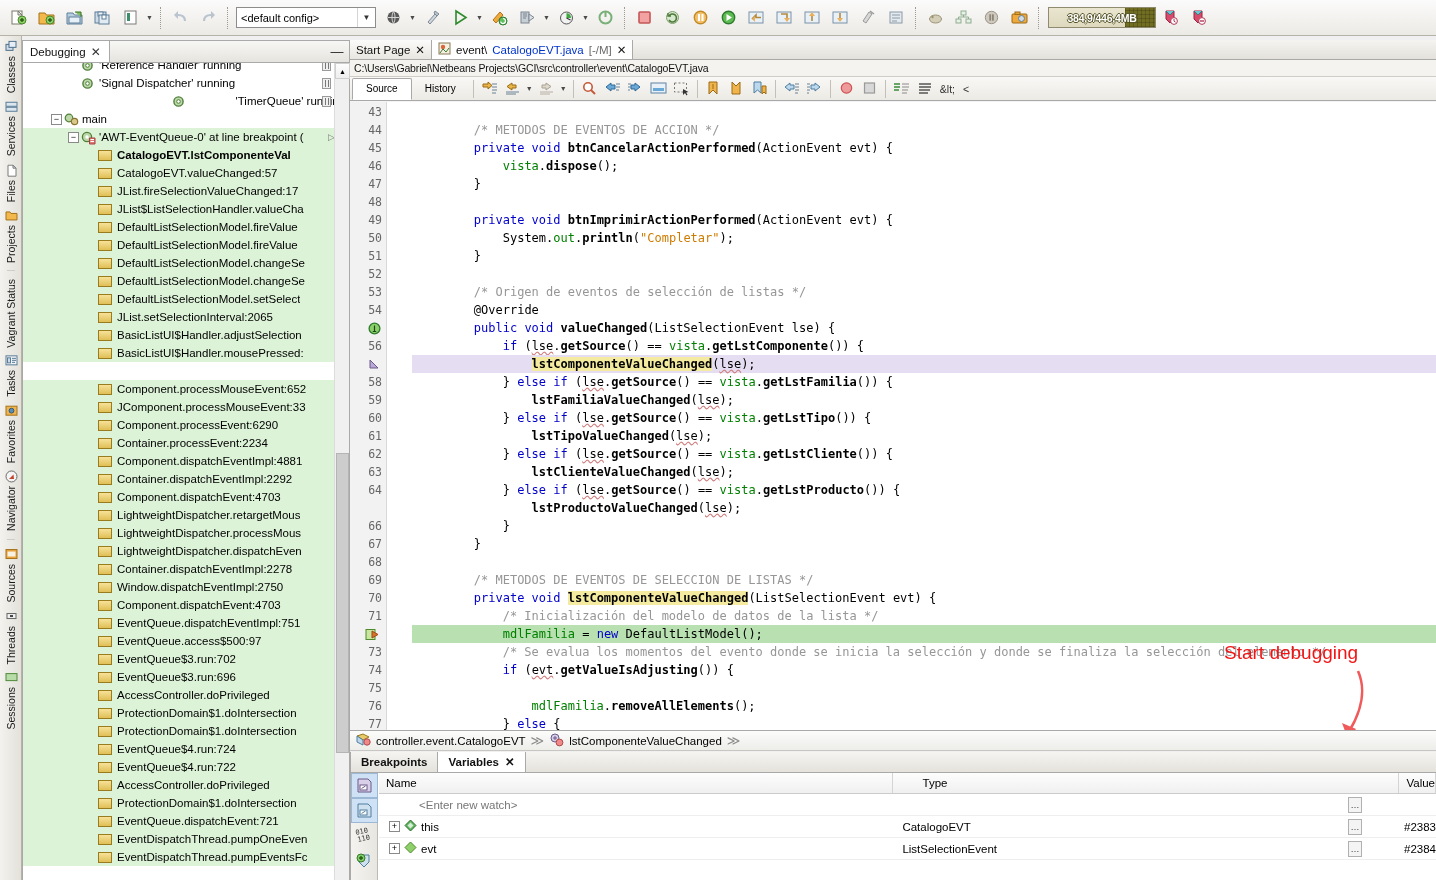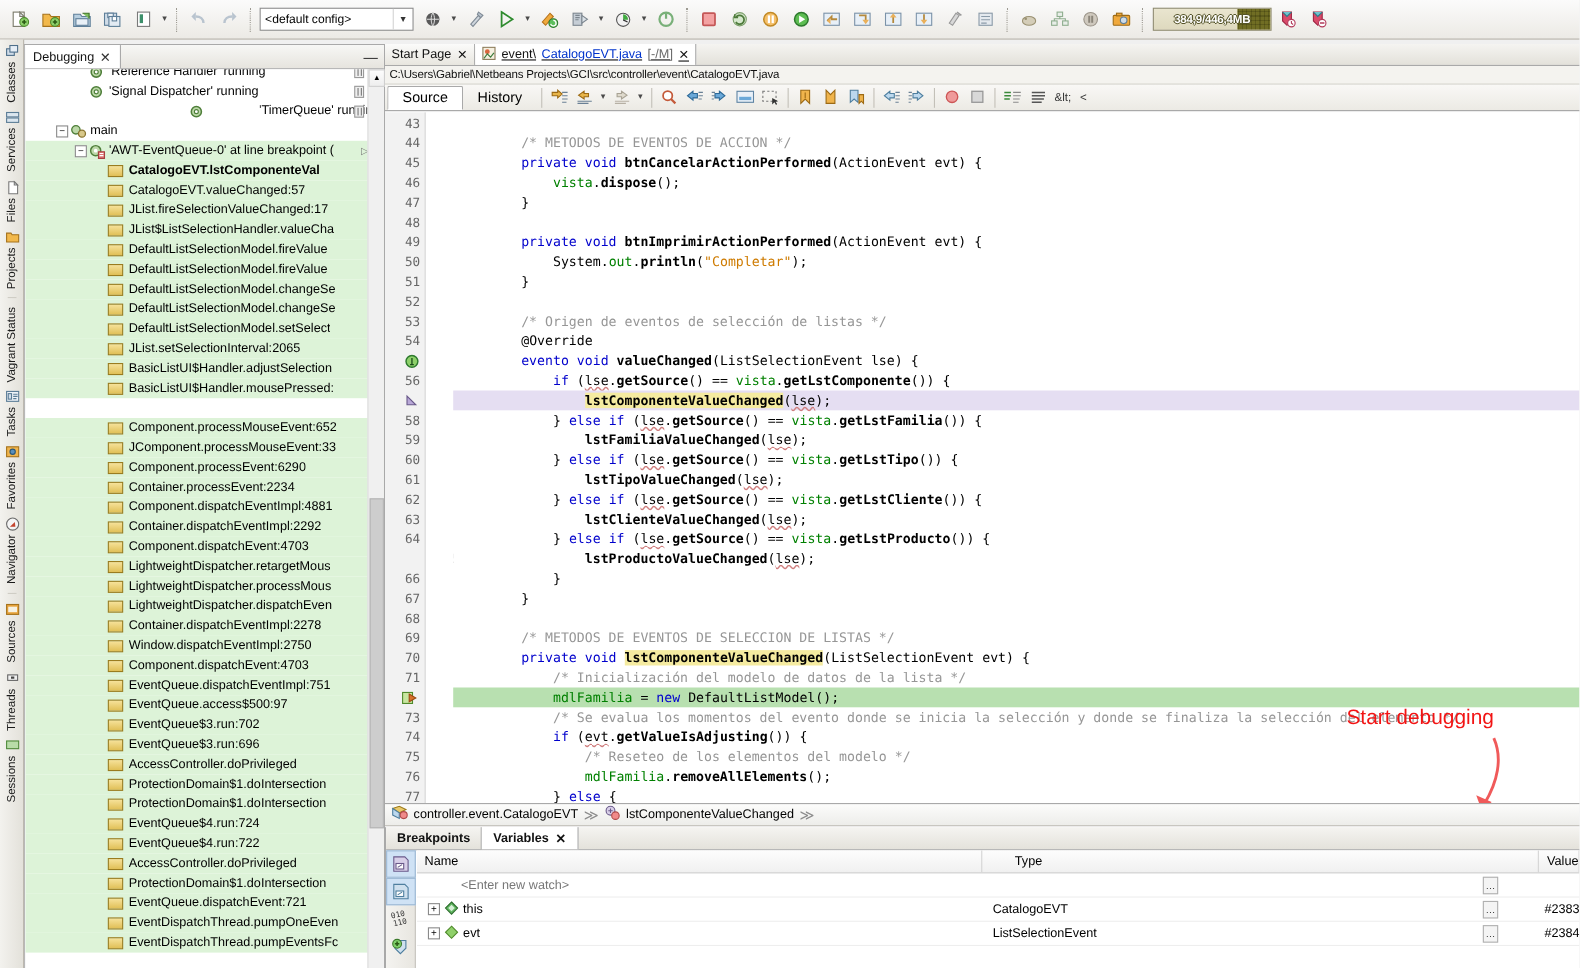--- a/index.html
+++ b/index.html
@@ -160,37 +160,37 @@
   }
   #ed-tabbar {
     height: 20px; background: linear-gradient(#f5f4f1,#e3e1da);
     display: flex; align-items: stretch; border-bottom: 1px solid #a9a9a9;
   }
   .edtab {
     display: flex; align-items: center; gap: 5px; padding: 0 6px;
     font-size: 11.5px; border-right: 1px solid #a9a9a9;
     background: linear-gradient(#fbfbfa,#e8e6df); color: #111;
   }
-  .edtab.active { background: #fff; box-shadow: inset 0 2px 0 #fff; text-decoration: underline; }
+  .edtab.active { background: #fff; box-shadow: inset 0 2px 0 #fff; }
   .edtab .fname { color: #0033cc; }
   .edtab .fmod { color: #6a6a6a; }
   #ed-path {
     height: 17px; display: flex; align-items: center;
     font-size: 10.5px; color: #111; padding-left: 4px;
     background: #f4f3ef; border-bottom: 1px solid #cfcdc6;
     letter-spacing: -0.15px;
   }
   #ed-toolbar {
     height: 24px; background: linear-gradient(#f9f8f6,#eceae4);
     border-bottom: 1px solid #a9a9a9;
     display: flex; align-items: center; padding-left: 2px;
   }
   .edtab-btn {
     height: 22px; padding: 0 13px; display: flex; align-items: center;
-    font-size: 13px;
+    font-size: 10px;
   }
   .edtab-btn.sel {
     background: #fff; border: 1px solid #a9a9a9; border-bottom-color: #fff;
     border-radius: 2px 2px 0 0; font-weight: normal;
   }
   .ebtn {
     width: 23px; height: 22px; display: flex; align-items: center;
     justify-content: center;
   }
   .esep { width:1px; height:18px; border-left:1px solid #c3c0b8; margin:0 4px; }
@@ -1183,41 +1183,40 @@
           <div class="cl" style="top: 37px;">        <span class="kw">private</span> <span class="kw">void</span> <span class="mth">btnCancelarActionPerformed</span><span class="pln">(</span><span class="pln">ActionEvent</span> <span class="pln ">evt</span><span class="pln">)</span> <span class="pln">{</span></div>
           <div class="cl" style="top: 55px;">            <span class="fld">vista</span><span class="pln">.</span><span class="mth">dispose</span><span class="pln">();</span></div>
           <div class="cl" style="top: 73px;">        <span class="pln">}</span></div>
           <div class="cl" style="top: 91px;"></div>
           <div class="cl" style="top: 109px;">        <span class="kw">private</span> <span class="kw">void</span> <span class="mth">btnImprimirActionPerformed</span><span class="pln">(</span><span class="pln">ActionEvent</span> <span class="pln ">evt</span><span class="pln">)</span> <span class="pln">{</span></div>
           <div class="cl" style="top: 127px;">            <span class="pln">System</span><span class="pln">.</span><span class="fld">out</span><span class="pln">.</span><span class="mth">println</span><span class="pln">(</span><span class="str">"Completar"</span><span class="pln">);</span></div>
           <div class="cl" style="top: 145px;">        <span class="pln">}</span></div>
           <div class="cl" style="top: 163px;"></div>
           <div class="cl" style="top: 181px;"><span class="cmt">        /* Origen de eventos de selección de listas */</span></div>
           <div class="cl" style="top: 199px;">        <span class="pln">@</span><span class="pln">Override</span></div>
-          <div class="cl" style="top: 217px;">        <span class="kw">evento</span> <span class="kw">void</span> <span class="mth">valueChanged</span><span class="pln">(</span><span class="pln">ListSelectionEvent</span> <span class="pln ">lse</span><span class="pln">)</span> <span class="pln">{</span></div>
+          <div class="cl" style="top: 217px;">        <span class="kw">public</span> <span class="kw">void</span> <span class="mth">valueChanged</span><span class="pln">(</span><span class="pln">ListSelectionEvent</span> <span class="pln ">lse</span><span class="pln">)</span> <span class="pln">{</span></div>
           <div class="cl" style="top: 235px;">            <span class="kw">if</span> <span class="pln">(</span><span class="pln err">lse</span><span class="pln">.</span><span class="mth">getSource</span><span class="pln">()</span> <span class="pln">==</span> <span class="fld">vista</span><span class="pln">.</span><span class="mth">getLstComponente</span><span class="pln">())</span> <span class="pln">{</span></div>
           <div class="cl hl-frame" style="top: 253px;">                <span class="mth hlt">lstComponenteValueChanged</span><span class="pln">(</span><span class="pln err">lse</span><span class="pln">);</span></div>
           <div class="cl" style="top: 271px;">            <span class="pln">}</span> <span class="kw">else</span> <span class="kw">if</span> <span class="pln">(</span><span class="pln err">lse</span><span class="pln">.</span><span class="mth">getSource</span><span class="pln">()</span> <span class="pln">==</span> <span class="fld">vista</span><span class="pln">.</span><span class="mth">getLstFamilia</span><span class="pln">())</span> <span class="pln">{</span></div>
           <div class="cl" style="top: 289px;">                <span class="mth">lstFamiliaValueChanged</span><span class="pln">(</span><span class="pln err">lse</span><span class="pln">);</span></div>
           <div class="cl" style="top: 307px;">            <span class="pln">}</span> <span class="kw">else</span> <span class="kw">if</span> <span class="pln">(</span><span class="pln err">lse</span><span class="pln">.</span><span class="mth">getSource</span><span class="pln">()</span> <span class="pln">==</span> <span class="fld">vista</span><span class="pln">.</span><span class="mth">getLstTipo</span><span class="pln">())</span> <span class="pln">{</span></div>
           <div class="cl" style="top: 325px;">                <span class="mth">lstTipoValueChanged</span><span class="pln">(</span><span class="pln err">lse</span><span class="pln">);</span></div>
           <div class="cl" style="top: 343px;">            <span class="pln">}</span> <span class="kw">else</span> <span class="kw">if</span> <span class="pln">(</span><span class="pln err">lse</span><span class="pln">.</span><span class="mth">getSource</span><span class="pln">()</span> <span class="pln">==</span> <span class="fld">vista</span><span class="pln">.</span><span class="mth">getLstCliente</span><span class="pln">())</span> <span class="pln">{</span></div>
           <div class="cl" style="top: 361px;">                <span class="mth">lstClienteValueChanged</span><span class="pln">(</span><span class="pln err">lse</span><span class="pln">);</span></div>
           <div class="cl" style="top: 379px;">            <span class="pln">}</span> <span class="kw">else</span> <span class="kw">if</span> <span class="pln">(</span><span class="pln err">lse</span><span class="pln">.</span><span class="mth">getSource</span><span class="pln">()</span> <span class="pln">==</span> <span class="fld">vista</span><span class="pln">.</span><span class="mth">getLstProducto</span><span class="pln">())</span> <span class="pln">{</span></div>
           <div class="cl" style="top: 397px;">                <span class="mth">lstProductoValueChanged</span><span class="pln">(</span><span class="pln err">lse</span><span class="pln">);</span></div>
           <div class="cl" style="top: 415px;">            <span class="pln">}</span></div>
           <div class="cl" style="top: 433px;">        <span class="pln">}</span></div>
           <div class="cl" style="top: 451px;"></div>
           <div class="cl" style="top: 469px;"><span class="cmt">        /* METODOS DE EVENTOS DE SELECCION DE LISTAS */</span></div>
           <div class="cl" style="top: 487px;">        <span class="kw">private</span> <span class="kw">void</span> <span class="mth hlt">lstComponenteValueChanged</span><span class="pln">(</span><span class="pln">ListSelectionEvent</span> <span class="pln ">evt</span><span class="pln">)</span> <span class="pln">{</span></div>
           <div class="cl" style="top: 505px;"><span class="cmt">            /* Inicialización del modelo de datos de la lista */</span></div>
           <div class="cl hl-exec" style="top: 523px;">            <span class="fld">mdlFamilia</span> <span class="pln">=</span> <span class="kw">new</span> <span class="pln">DefaultListModel</span><span class="pln">();</span></div>
           <div class="cl" style="top: 541px;"><span class="cmt">            /* Se evalua los momentos del evento donde se inicia la selección y donde se finaliza la selección del elemento */</span></div>
           <div class="cl" style="top: 559px;">            <span class="kw">if</span> <span class="pln">(</span><span class="pln err">evt</span><span class="pln">.</span><span class="mth">getValueIsAdjusting</span><span class="pln">())</span> <span class="pln">{</span></div>
-          <div class="cl" style="top: 577px;"><span class="cmt">                /* Reseteo de los elementos del modelo */</span></div>
           <div class="cl" style="top: 595px;">                <span class="fld">mdlFamilia</span><span class="pln">.</span><span class="mth">removeAllElements</span><span class="pln">();</span></div>
           <div class="cl" style="top: 613px;">            <span class="pln">}</span> <span class="kw">else</span> <span class="pln">{</span></div>
         </div>
 
       <div id="annot-text">Start debugging</div>
       <svg id="annot-arrow" width="100" height="90">
         <path d="M48 4 C 56 22, 52 44, 38 66" stroke="#f05a5a" stroke-width="2.6" fill="none"></path>
         <path d="M38 72 L32 56 L46 62z" fill="#f05a5a"></path>
       </svg>
     </div>

